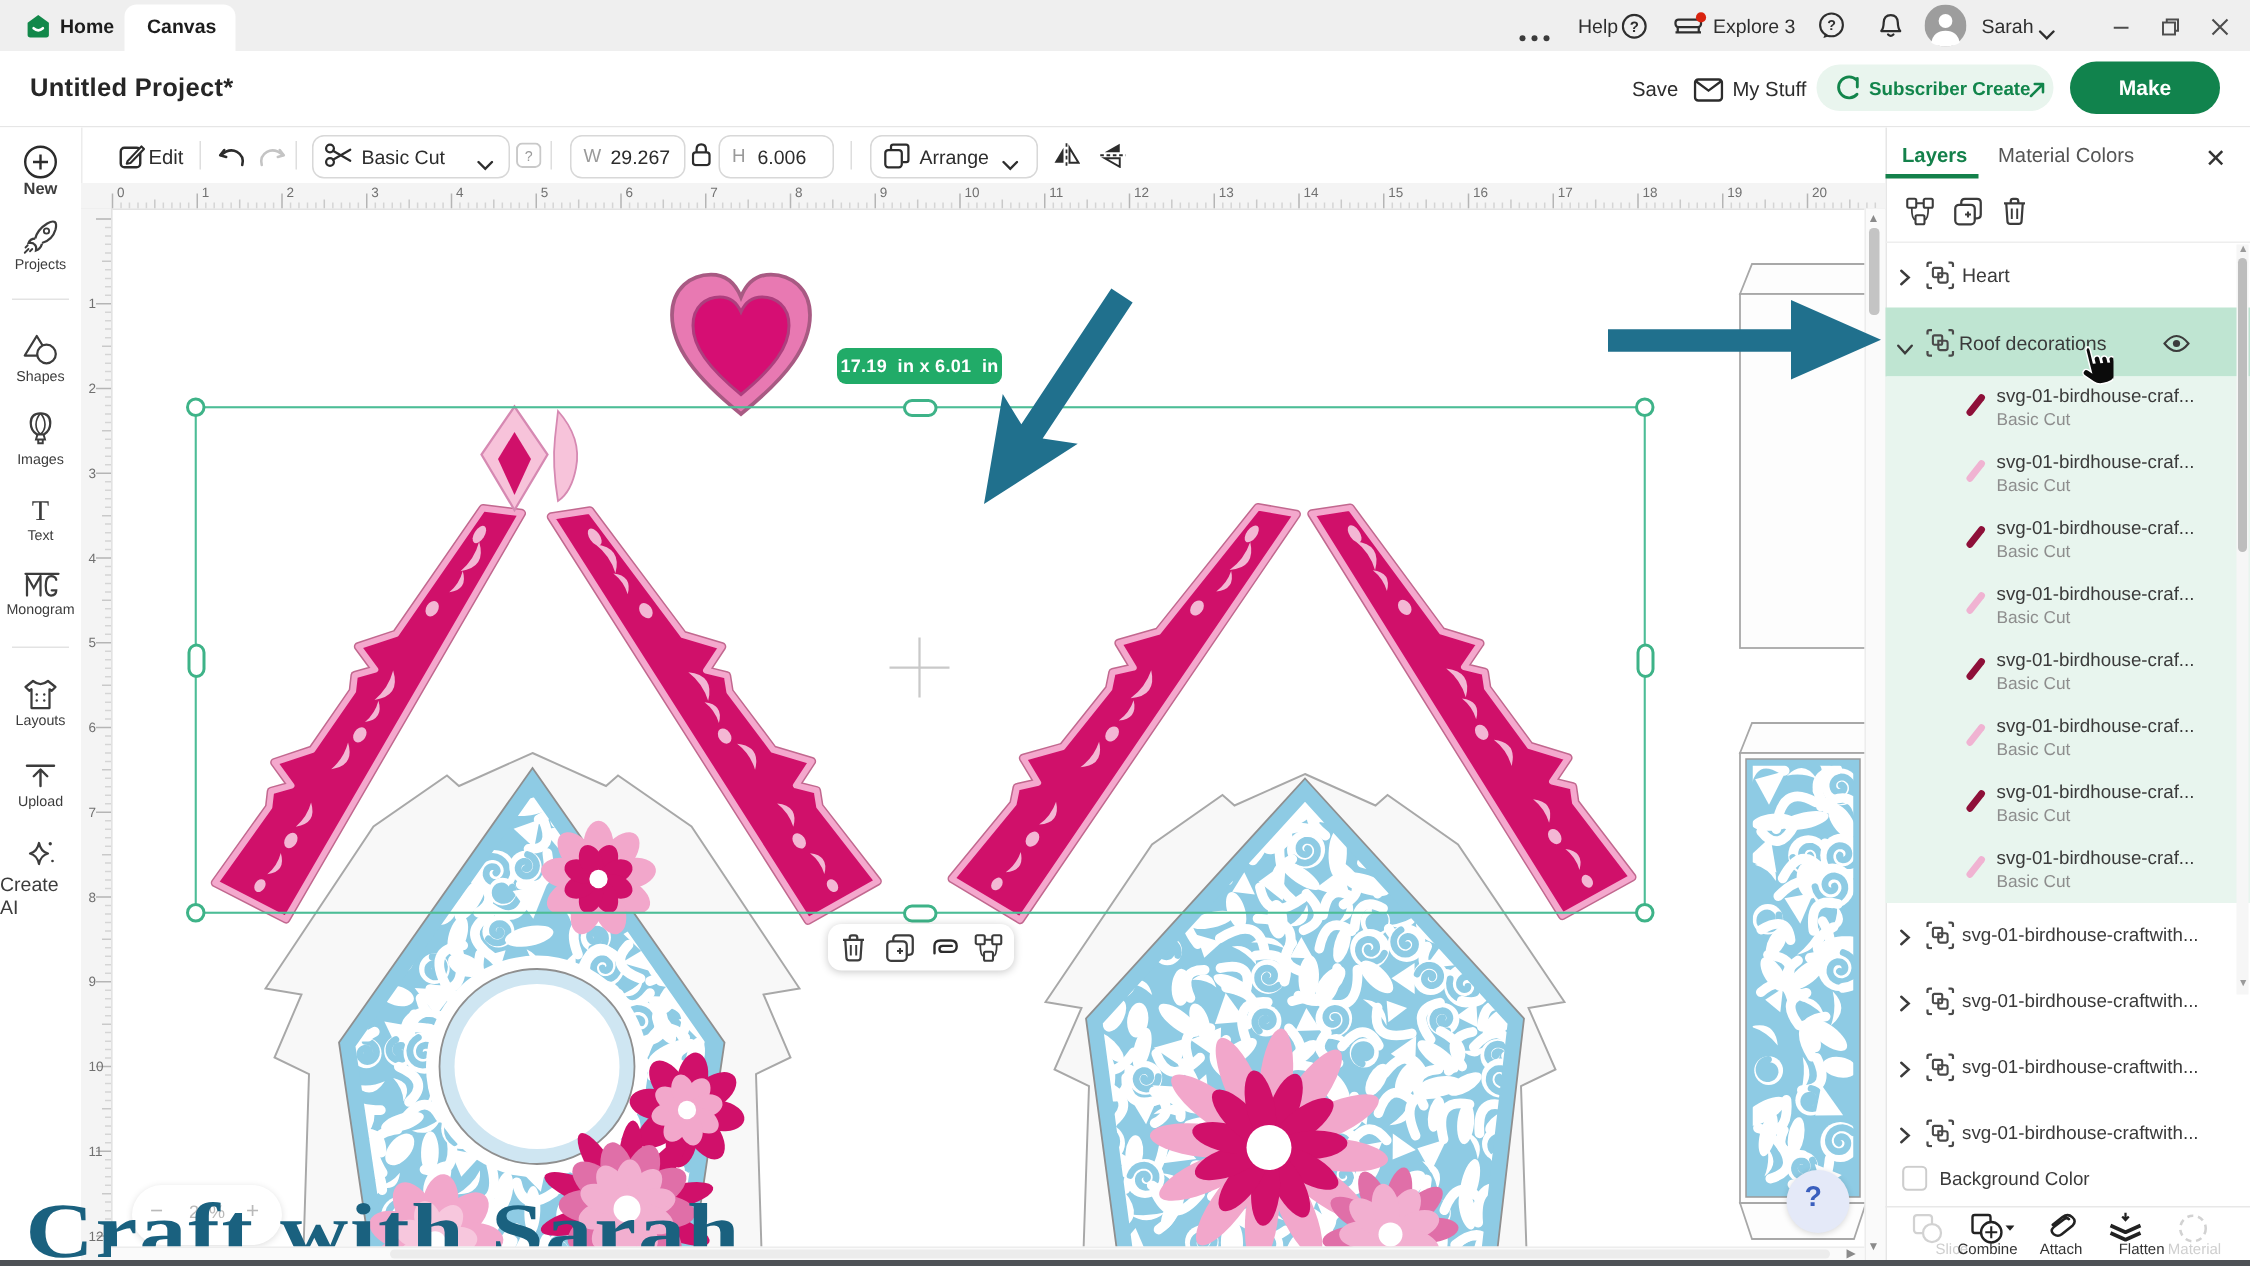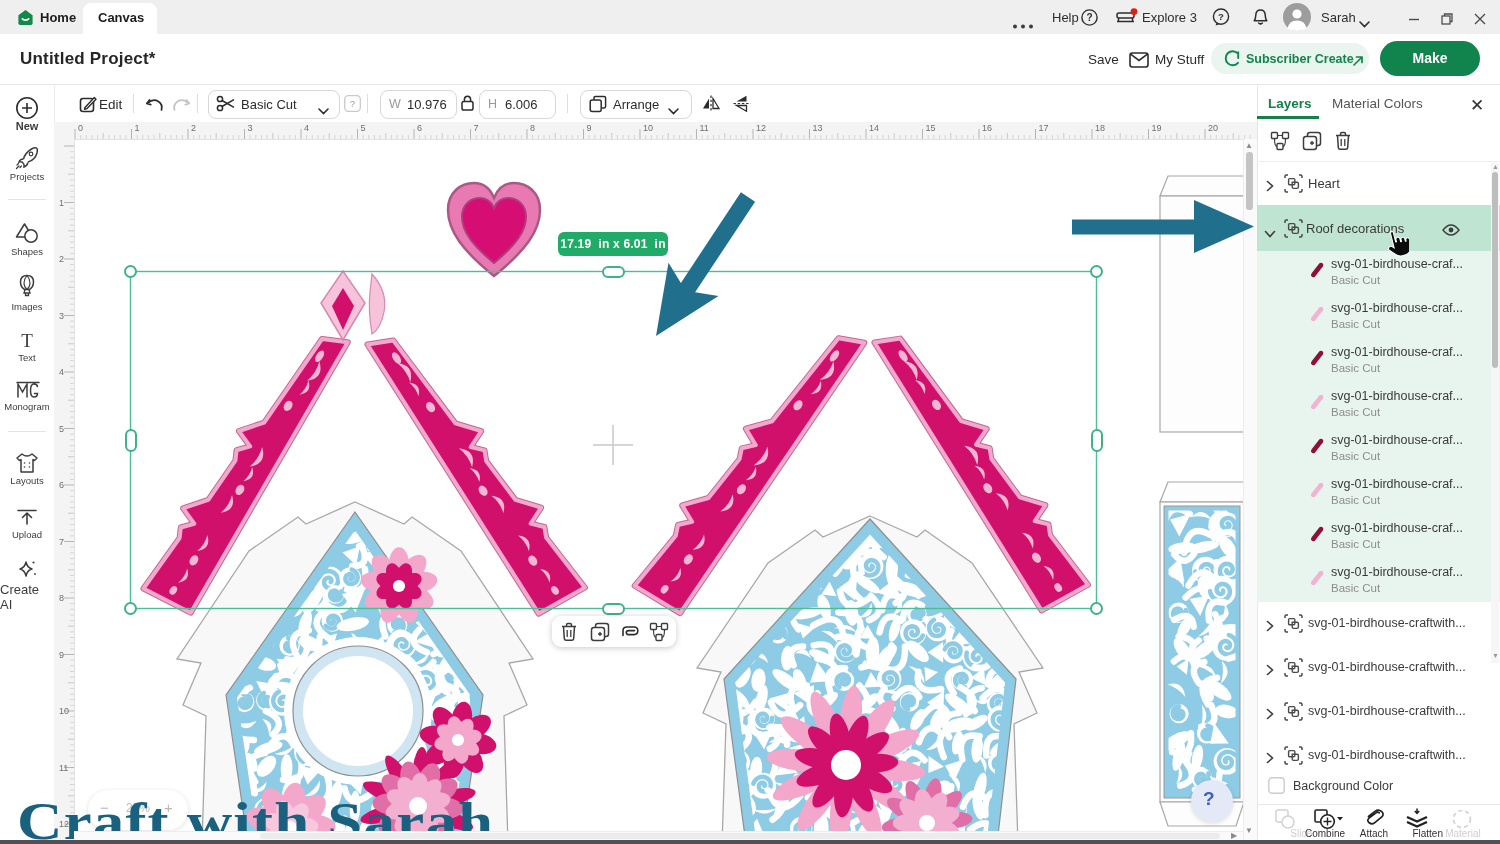--- a/index.html
+++ b/index.html
@@ -100,21 +100,21 @@
 <div class="abs" style="left:318px;top:101px;opacity:1.0"><svg width="11" height="7" viewBox="0 0 11 7" style="">
       <path d="M1 1 L5.5 5.6 L10 1" fill="none" stroke="#2e2e2e" stroke-width="1.6" stroke-linecap="round"></path>
     </svg></div>
 <div class="abs" style="left:344px;top:95px;opacity:1.0"><svg width="17" height="17" viewBox="0 0 17 17" style="">
       <rect x="0.7" y="0.7" width="15.6" height="15.6" rx="3.5" fill="none" stroke="#c9c9c9" stroke-width="1.3"></rect>
       <text x="8.5" y="12" font-size="9.5" text-anchor="middle" fill="#9a9a9a" font-family="Liberation Sans">?</text>
     </svg></div>
 <div class="tdiv" style="left:367px;top:94px"></div>
 <div class="tbox" style="left:380px;top:90px;width:75px"></div>
 <div class="abs" style="left:389px;top:97px;font-size:12.5px;color:#9a9a9a;font-weight:normal;letter-spacing:0;white-space:nowrap">W</div>
-<div class="abs" style="left:407px;top:97px;font-size:13px;color:#2c2c2c;font-weight:normal;letter-spacing:0;white-space:nowrap">10.976</div>
+<div class="abs" style="left:407px;top:97px;font-size:13px;color:#2c2c2c;font-weight:normal;letter-spacing:0;white-space:nowrap">29.267</div>
 <div class="abs" style="left:461px;top:95px;opacity:1.0"><svg width="13" height="16" viewBox="0 0 13 16" style="">
       <rect x="1" y="6.5" width="11" height="8.5" rx="1.8" fill="none" stroke="#2c2c2c" stroke-width="1.5"></rect>
       <path d="M3.4 6.5 V4.5 Q3.4 1.2 6.5 1.2 Q9.6 1.2 9.6 4.5 V6.5" fill="none" stroke="#2c2c2c" stroke-width="1.5"></path>
     </svg></div>
 <div class="tbox" style="left:479px;top:90px;width:75px"></div>
 <div class="abs" style="left:488px;top:97px;font-size:12.5px;color:#9a9a9a;font-weight:normal;letter-spacing:0;white-space:nowrap">H</div>
 <div class="abs" style="left:505px;top:97px;font-size:13px;color:#2c2c2c;font-weight:normal;letter-spacing:0;white-space:nowrap">6.006</div>
 <div class="tdiv" style="left:567px;top:94px"></div>
 <div class="tbox" style="left:580px;top:90px;width:110px"></div>
 <div class="abs" style="left:589px;top:95px;opacity:1.0"><svg width="18" height="18" viewBox="0 0 18 18" style="">

